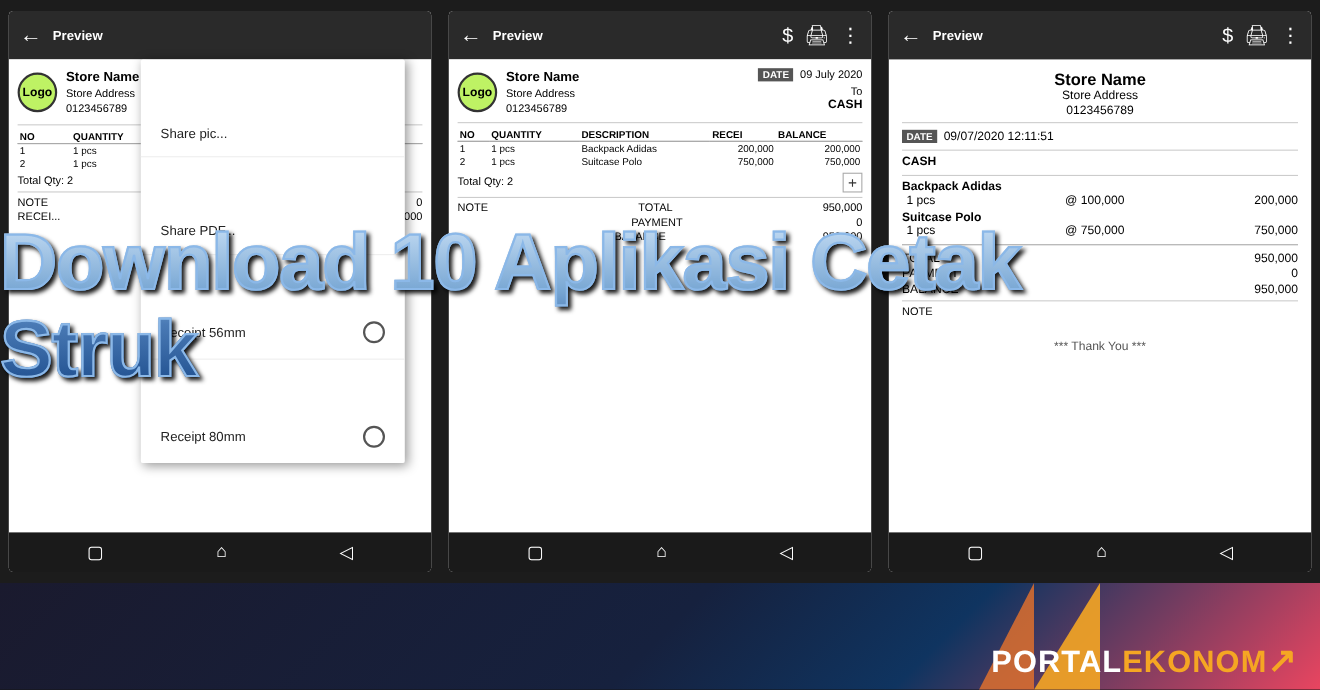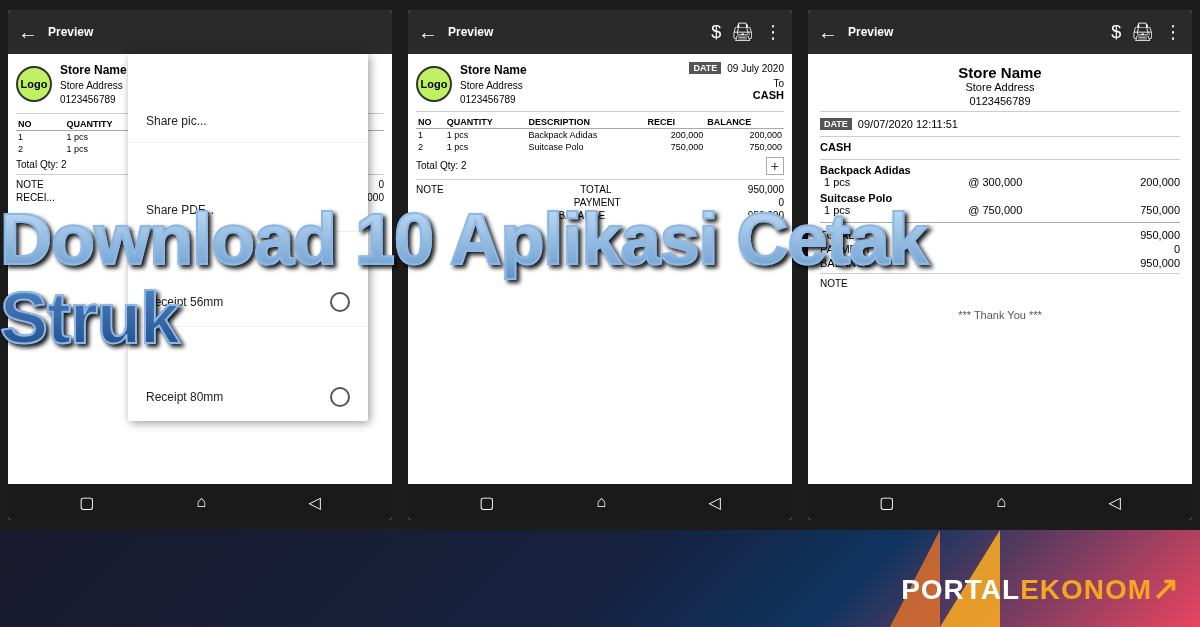--- a/index.html
+++ b/index.html
@@ -252,21 +252,21 @@
     }
 
     .nav-btn {
       color: #fff;
       font-size: 16px;
     }
 
     
     .portal-logo {
       position: absolute;
-      bottom: 20px;
+      bottom: 8px;
       right: 20px;
       display: flex;
       align-items: flex-end;
       gap: 4px;
     }
 
     .portal-text {
       font-size: 28px;
       font-weight: 900;
       color: #fff;
@@ -575,21 +575,21 @@
         <div class="receipt-divider"></div>
 
         <div style="font-weight:bold; margin-bottom:6px;">CASH</div>
 
         <div class="receipt-divider"></div>
 
         <div class="r3-item-row">
           <div class="r3-item-name">Backpack Adidas</div>
           <div class="r3-item-detail">
             <span>1 pcs</span>
-            <span>@ 300,000</span>
+            <span>@ 100,000</span>
             <span>200,000</span>
           </div>
         </div>
 
         <div class="r3-item-row">
           <div class="r3-item-name">Suitcase Polo</div>
           <div class="r3-item-detail">
             <span>1 pcs</span>
             <span>@ 750,000</span>
             <span>750,000</span>

